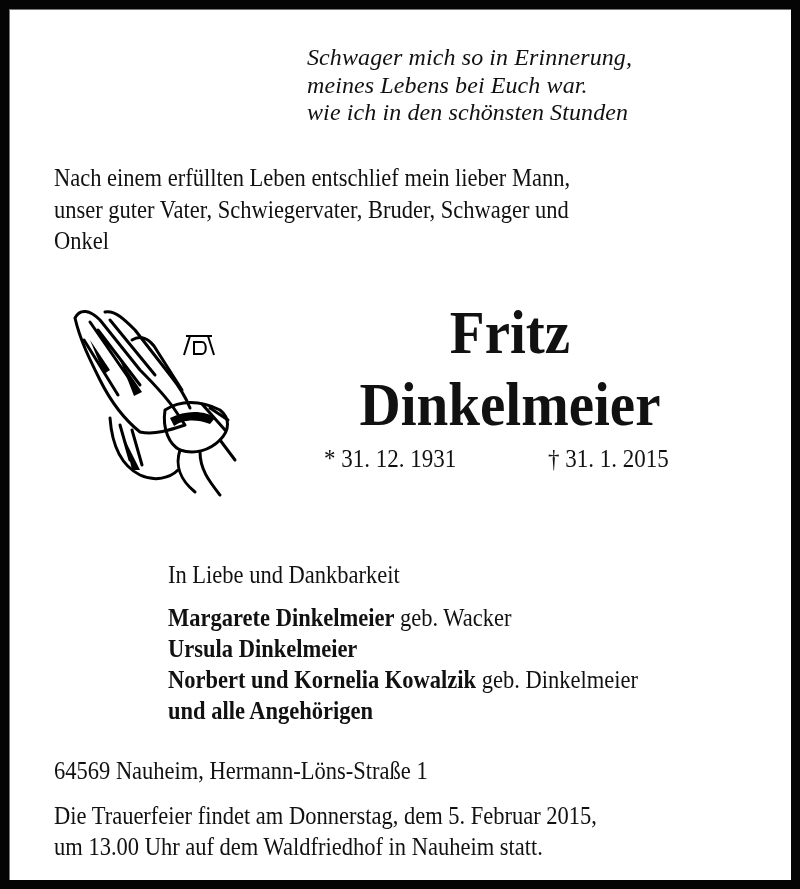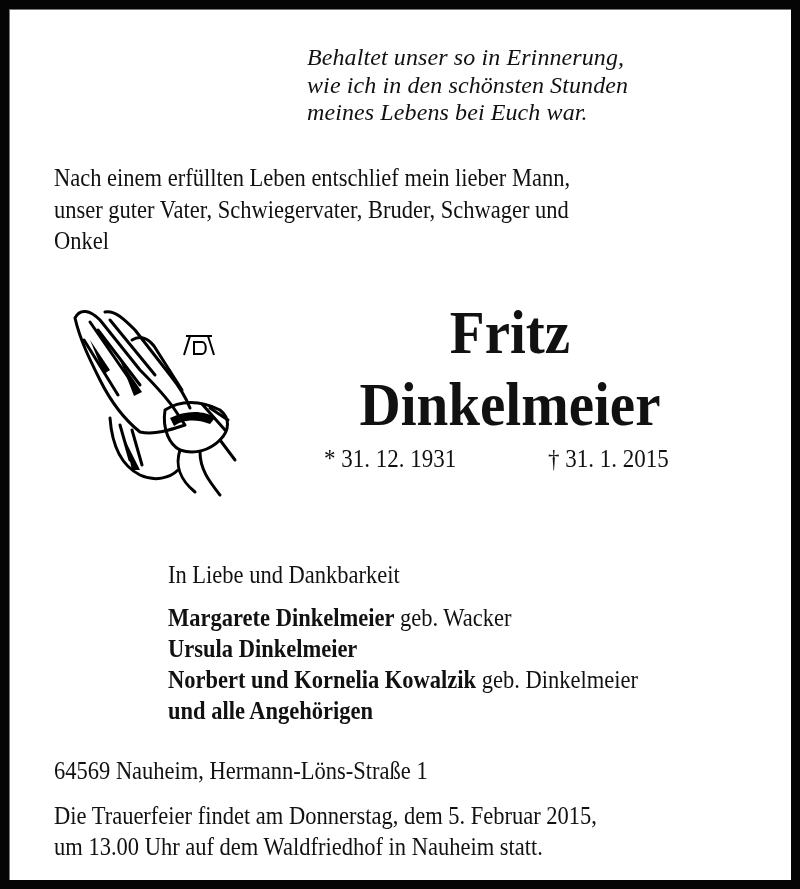--- a/index.html
+++ b/index.html
@@ -42,23 +42,23 @@
       transform: scaleX(0.9); transform-origin: left top; width: 860px;
     }
     .line { display: block; white-space: nowrap; }
   </style>
 </head>
 <body>
 
 <div class="frame">
 
   <div class="motto serif">
-    <span class="line">Behaltet unser so in Erinnerung,</span>
+    <span class="line">Schwager mich so in Erinnerung,</span>
+    <span class="line">meines Lebens bei Euch war.</span>
     <span class="line">wie ich in den schönsten Stunden</span>
-    <span class="line">meines Lebens bei Euch war.</span>
   </div>
 
   <div class="intro serif">
     <span class="line">Nach einem erfüllten Leben entschlief mein lieber Mann,</span>
     <span class="line">unser guter Vater, Schwiegervater, Bruder, Schwager und</span>
     <span class="line">Onkel</span>
   </div>
 
   <div class="hands">
     <svg width="180" height="210" viewBox="0 0 180 210" xmlns="http://www.w3.org/2000/svg">

